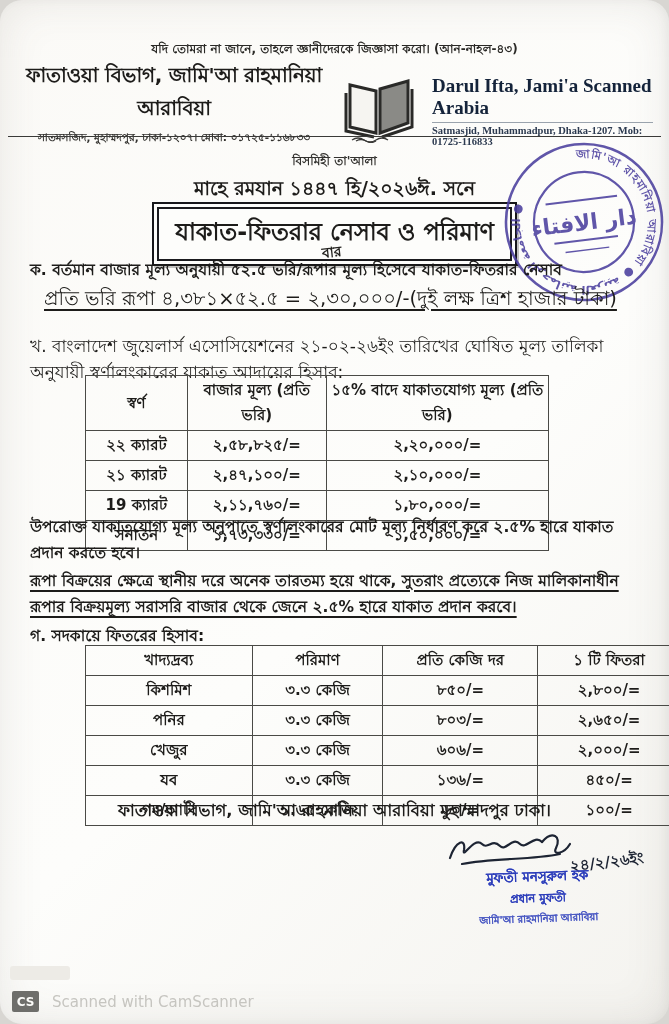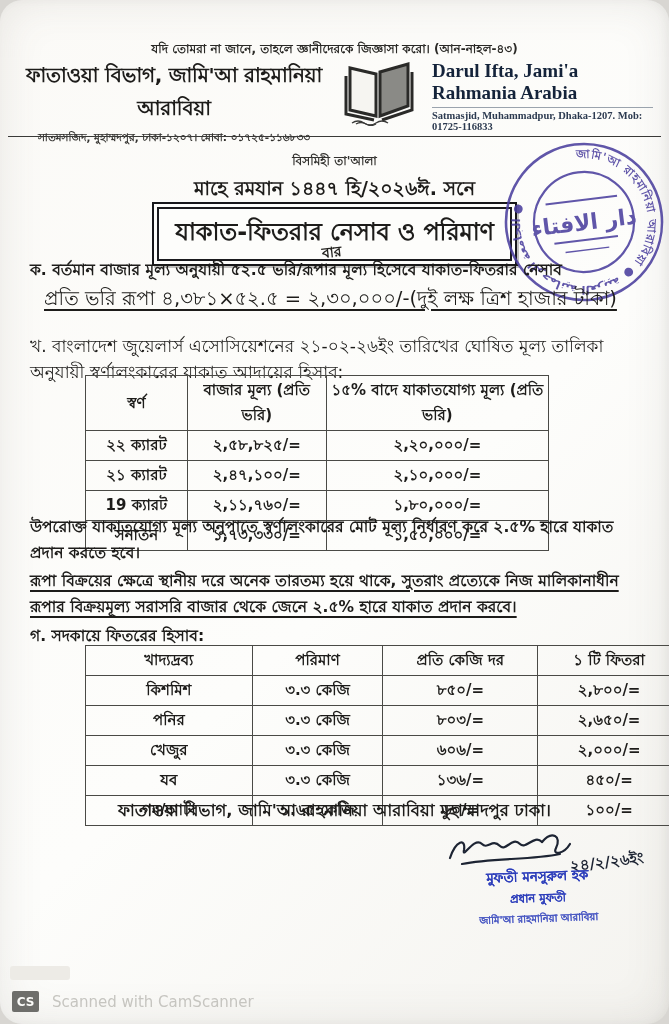--- a/index.html
+++ b/index.html
@@ -6,21 +6,21 @@
   html,body { background:#d8d6d2; }
   .page {
     position:relative; width:669px; height:1024px; margin:0 auto;
     background:linear-gradient(135deg,#fbfaf7 0%,#fdfdfb 55%,#f4f3ef 100%);
     box-shadow:inset 0 0 45px rgba(90,85,75,.12), inset -4px 0 10px rgba(0,0,0,.04);
     font-family:"DejaVu Sans", sans-serif; color:#1d1c1a; overflow:hidden;border-radius:22px;
   }
   .quote { position:absolute; top:40px; left:0; width:100%; text-align:center;
     font-size:12px; font-weight:600; color:#2a2926; }
   .header-row { position:absolute; top:60px; left:20px; right:16px;
-    display:flex; align-items:flex-start; gap:8px; }
+    display:flex; align-items:flex-end; gap:8px; }
   .org-bn { width:308px; text-align:center; }
   .org-bn .name { font-size:20px; font-weight:700; letter-spacing:-.3px; }
   .org-bn .addr { font-size:10.5px; font-weight:600; margin-top:4px; color:#33322f; }
   .logo-wrap { width:86px; text-align:center; }
   .org-en { flex:1; padding-left:2px; }
   .org-en .name { font-family:"Liberation Serif", serif; font-size:19px; font-weight:700; color:#14233a; }
   .org-en .addr { font-family:"Liberation Serif", serif; font-size:10.5px; font-weight:600;
     color:#2c3a50; margin-top:3px; border-top:1px solid #9aa3ad; padding-top:2px; }
   .header-rule { position:absolute; top:136px; left:8px; right:8px; height:0;
     border-top:1.6px solid #3a3a38; }
@@ -98,21 +98,21 @@
           <path d="M4 16 L4 54 L32 60"></path>
           <path d="M70 12 L70 50 L40 60"></path>
         </g>
         <g stroke="#3a3a38" stroke-width="1.4" fill="none">
           <path d="M10 62 q6 -4 12 0 q6 4 12 0 q6 -4 12 0" transform="translate(0,1)"></path>
           <path d="M14 64 q5 -3 10 0 q5 3 10 0"></path>
         </g>
       </svg>
     </div>
     <div class="org-en">
-      <div class="name">Darul Ifta, Jami'a Rahmania Arabia</div>
+      <div class="name">Darul Ifta, Jami'a Scanned Arabia</div>
       <div class="addr">Satmasjid, Muhammadpur, Dhaka-1207. Mob: 01725-116833</div>
     </div>
   </div>
 
   <div class="header-rule"></div>
 
   <div class="bismillah">বিসমিহী তা'আলা</div>
   <div class="year-line">মাহে রমযান ১৪৪৭ হি/২০২৬ঈ. সনে</div>
 
   <div class="title-wrap">

